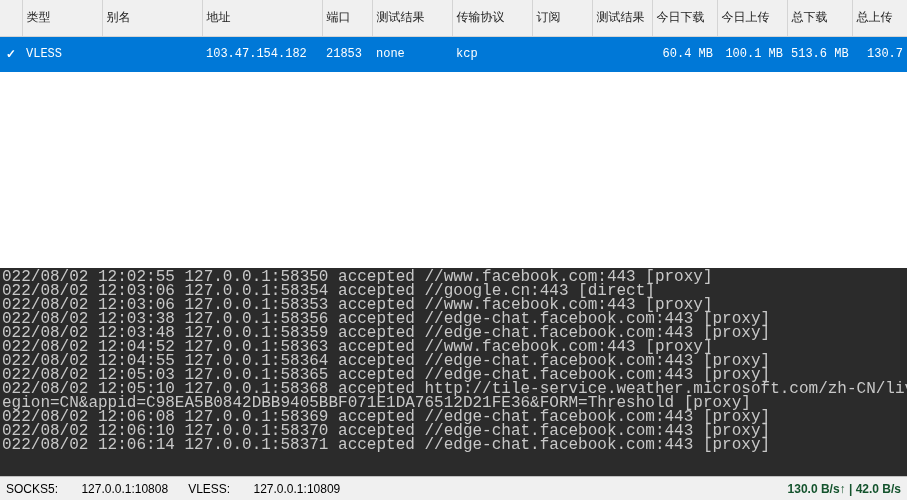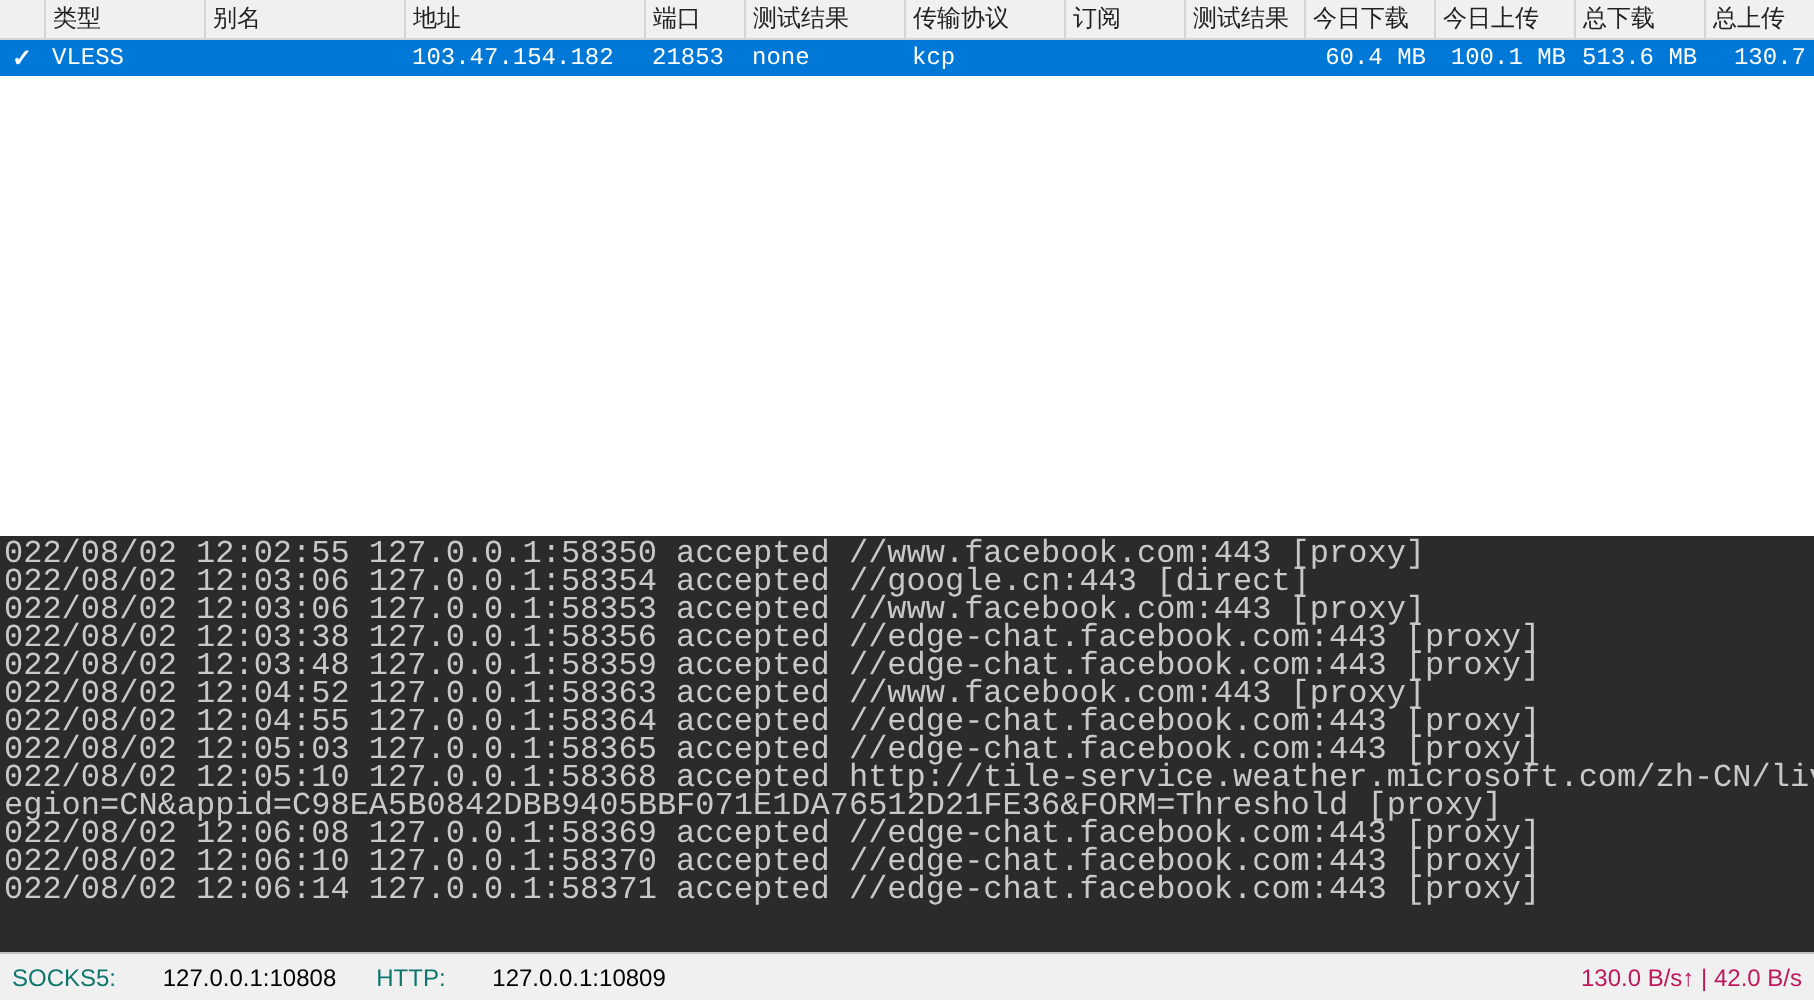--- a/index.html
+++ b/index.html
@@ -1,35 +1,35 @@
 <!DOCTYPE html>
 <html><head>
 <meta charset="utf-8">
 <style>
   * { box-sizing: border-box; margin: 0; padding: 0; }
   html, body { width: 907px; height: 500px; overflow: hidden; font-family: "Microsoft YaHei", "SimSun", Tahoma, sans-serif; font-size: 12px; background: #fff; }
   .app { display: flex; flex-direction: column; width: 907px; height: 500px; }
   .table-area { flex: 0 0 268px; overflow: hidden; background: #fff; }
   table { border-collapse: collapse; width: 100%; table-layout: fixed; }
-  th, td { height: 19px; padding: 0 4px; text-align: left; white-space: nowrap; overflow: hidden; vertical-align: middle; }
+  th, td { height: 36px; padding: 0 4px; text-align: left; white-space: nowrap; overflow: hidden; vertical-align: middle; }
   th { background: #f0f0f0; border-right: 1px solid #d4d4d4; border-bottom: 1px solid #d4d4d4; color: #222; font-weight: normal; }
   tbody tr.selected td { background: #0078d7; color: #fff; }
   tbody tr.selected td.spacer { background: #0078d7; }
   tbody td.mono { font-family: Consolas, "Courier New", monospace; }
   tbody td.right { text-align: right; }
   .checkcell { width: 22px; text-align: center; }
   .check-icon { display: inline-block; color: #fff; font-weight: bold; }
   .blank-rows td { height: 228px; }
   .info-header { flex: 0 0 22px; background: #f0f0f0; border-top: 1px solid #c0c0c0; border-bottom: 1px solid #c0c0c0; padding: 2px 6px; color: #222; }
   .log-area { flex: 1 1 auto; background: #2b2b2b; color: #c8c8c8; font-family: Consolas, "Courier New", monospace; font-size: 16px; line-height: 14px; padding: 2px 0 2px 2px; overflow: hidden; white-space: pre; }
   .status-bar { flex: 0 0 24px; background: #f0f0f0; border-top: 1px solid #c0c0c0; display: flex; align-items: center; padding: 0 6px; white-space: nowrap; overflow: hidden; }
   .status-item { margin-right: 20px; }
-  .status-label { color: #0f766e; }
+  .status-label { color: #000000; }
   .status-val { color: #000; margin-left: 20px; }
-  .status-speed { margin-left: auto; color: #be185d; }
+  .status-speed { margin-left: auto; color: #14532d; font-weight: bold; }
   col.c-check { width: 22px; }
   col.c-type  { width: 80px; }
   col.c-alias { width: 100px; }
   col.c-addr  { width: 120px; }
   col.c-port  { width: 50px; }
   col.c-enc   { width: 80px; }
   col.c-proto { width: 80px; }
   col.c-sub   { width: 60px; }
   col.c-test  { width: 60px; }
   col.c-dtoday{ width: 65px; }
@@ -113,19 +113,19 @@
 022/08/02 12:06:08 127.0.0.1:58369 accepted //edge-chat.facebook.com:443 [proxy]
 022/08/02 12:06:10 127.0.0.1:58370 accepted //edge-chat.facebook.com:443 [proxy]
 022/08/02 12:06:14 127.0.0.1:58371 accepted //edge-chat.facebook.com:443 [proxy]</div>
 
   <div class="status-bar">
     <span class="status-item">
       <span class="status-label">SOCKS5:</span>
       <span class="status-val">127.0.0.1:10808</span>
     </span>
     <span class="status-item">
-      <span class="status-label">HTTP:</span>
+      <span class="status-label">VLESS:</span>
       <span class="status-val">127.0.0.1:10809</span>
     </span>
     <span class="status-speed">130.0 B/s↑ | 42.0 B/s</span>
   </div>
 
 </div>
 
 </body></html>

